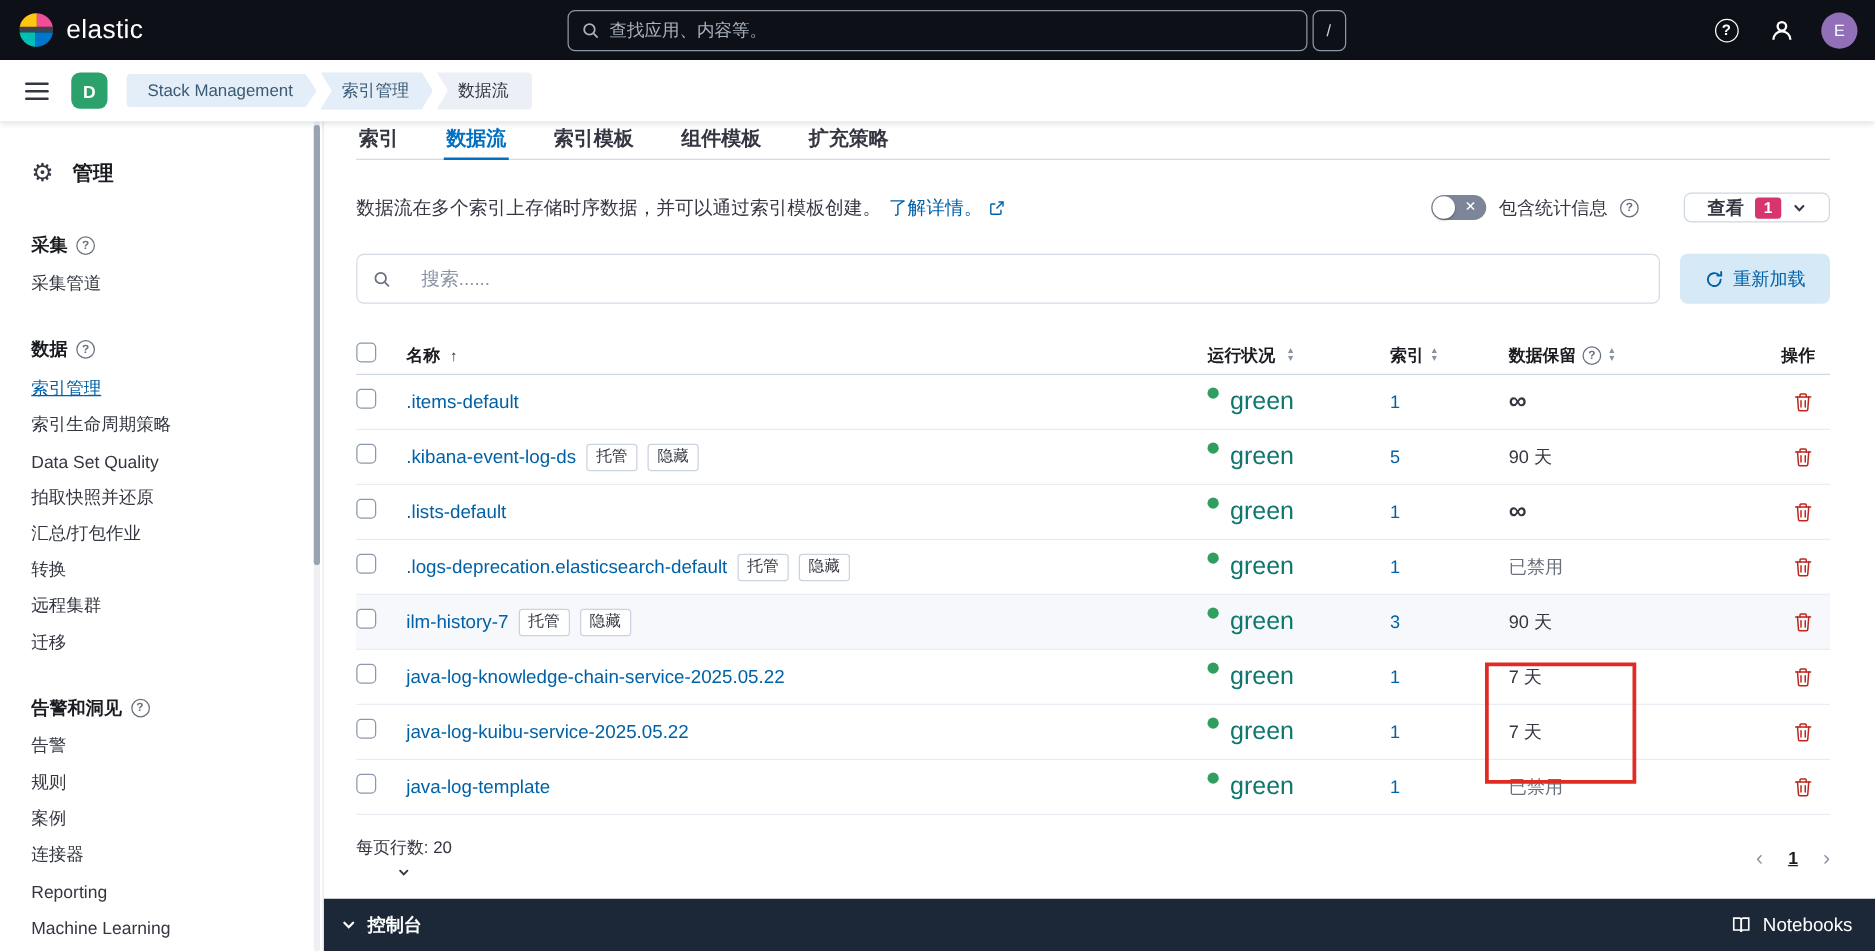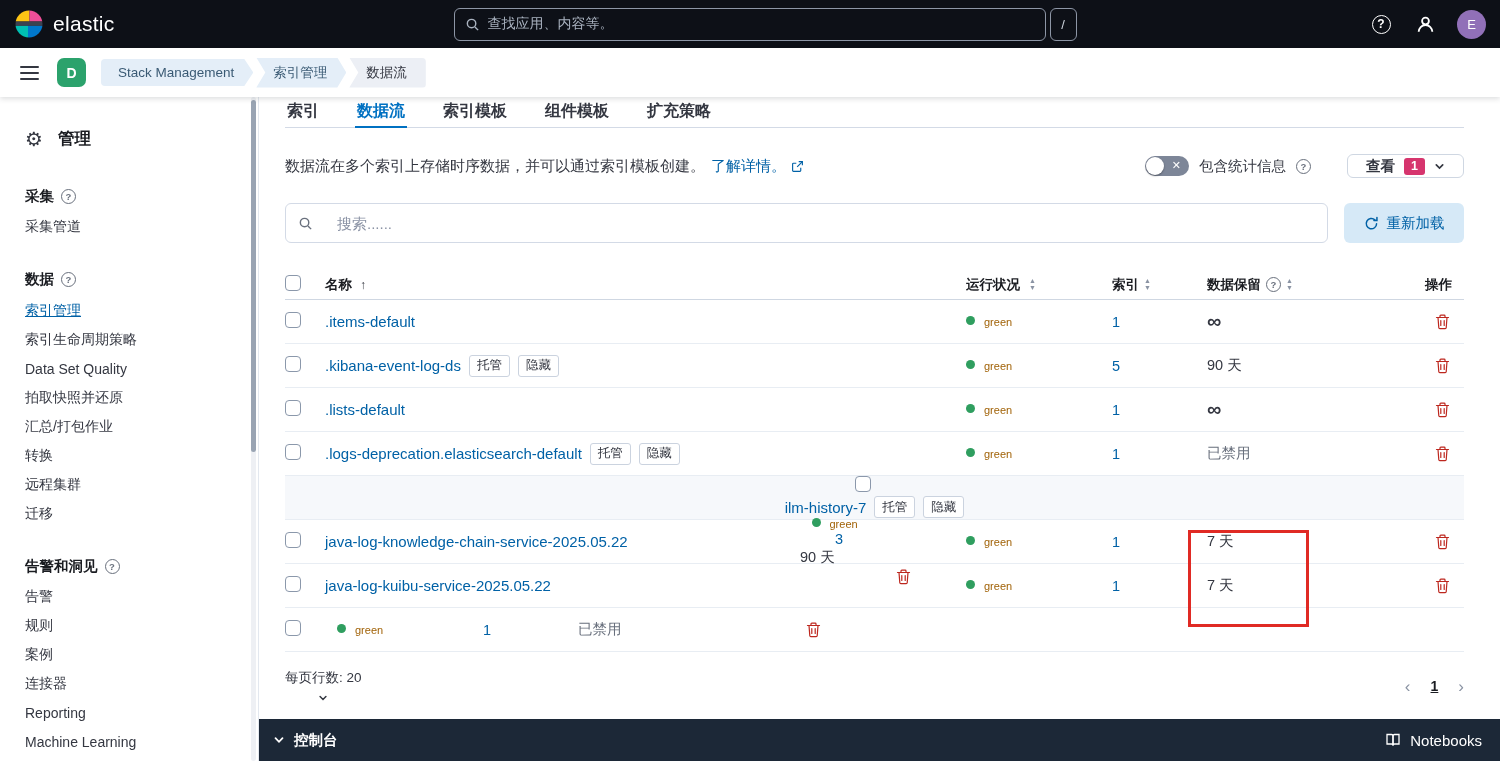--- a/index.html
+++ b/index.html
@@ -5,21 +5,21 @@
   * { margin:0; padding:0; box-sizing:border-box; }
   body { font-family:"Liberation Sans","DejaVu Sans",sans-serif; color:#343741; background:#fff; }
   #app { position:relative; width:1500px; height:761px; overflow:hidden; background:#fff; }
 
   
   .top-header { height:48px; background:#0d1017; display:flex; align-items:center; padding:0 14px; }
   .brand { display:flex; align-items:center; gap:9px; min-width:180px; }
   .brand-name { color:#fff; font-size:21px; letter-spacing:.3px; }
   .hdr-center { flex:1; display:flex; align-items:center; justify-content:center; gap:4px; }
   .hdr-search { width:592px; height:33px; border:1px solid #8d96a6; border-radius:6px; display:flex; align-items:center; gap:8px; padding:0 10px; }
-  .hdr-search input { flex:1; background:transparent; border:0; outline:0; color:#d5dbe4; font-size:14px; font-family:Liberation Serif, serif; }
+  .hdr-search input { flex:1; background:transparent; border:0; outline:0; color:#d5dbe4; font-size:14px; font-family:Liberation Sans, sans-serif; }
   .hdr-search input::placeholder { color:#aab3c0; }
   .kbd-box { width:27px; height:33px; border:1px solid #8d96a6; border-radius:6px; color:#cfd6df; font-size:13px; display:flex; align-items:center; justify-content:center; }
   .hdr-right { display:flex; align-items:center; gap:20px; min-width:150px; justify-content:flex-end; }
   .hdr-iconbtn { width:24px; height:24px; display:flex; align-items:center; justify-content:center; cursor:pointer; }
   .help-circle { width:19px; height:19px; border:1.6px solid #fff; border-radius:50%; color:#fff; font-size:12px; font-weight:700; display:flex; align-items:center; justify-content:center; }
   .avatar { width:29px; height:29px; border-radius:50%; background:#9170b8; color:#fff; font-size:13px; display:flex; align-items:center; justify-content:center; cursor:pointer; }
 
   
   .crumb-bar { height:49px; background:#fff; display:flex; align-items:center; gap:15px; padding:0 17px; box-shadow:0 2px 5px rgba(52,55,65,.16); position:relative; z-index:8; }
   .hamburger { display:flex; flex-direction:column; gap:4px; cursor:pointer; padding:4px 3px; }
@@ -68,33 +68,33 @@
   .toolbar-row { margin-top:25px; display:flex; gap:16px; }
   .search-box { flex:1; height:40px; border:1px solid #d3dae6; border-radius:6px; display:flex; align-items:center; gap:24px; padding:0 12px; background:#fff; }
   .search-box input { flex:1; border:0; outline:0; font-size:15px; color:#343741; font-family:inherit; }
   .search-box input::placeholder { color:#8b93a5; }
   .reload-btn { flex:0 0 120px; height:40px; border:0; border-radius:6px; background:#d6e9f7; color:#0061a6; font-size:14.5px; font-weight:500; display:flex; align-items:center; justify-content:center; gap:8px; cursor:pointer; font-family:inherit;text-align:right; }
 
   .table { margin-top:27px; }
   .t-head, .t-row { display:flex; align-items:center; }
   .t-head { height:30px; border-bottom:1px solid #cfd7e2; }
   .t-row { height:44px; border-bottom:1px solid #e8edf3; }
-  .t-row.hover { background:#f6f8fb;flex-direction:column; }
+  .t-row.hover { background:#f6f8fb; }
   .th { font-size:13.5px; font-weight:700; color:#1a1c21; display:flex; align-items:center; gap:5px; cursor:pointer; }
   .col-check { width:40px; }
   .col-name { flex:1; display:flex; align-items:center; gap:8px; min-width:0; }
   .col-health { width:150px; padding-left:12px; display:flex; gap:9px; }
   .col-indices { width:95px; padding-left:8px; }
   .col-retention { width:165px; padding-left:8px; }
   .col-actions { width:100px; display:flex; justify-content:flex-end; padding-right:12px; }
   .checkbox { width:16px; height:16px; border:1px solid #8b98ab; border-radius:4px; background:#fff; cursor:pointer; display:inline-block; }
   .name-link { font-size:15px; color:#0061a6; cursor:pointer; white-space:nowrap; }
   .chip { border:1px solid #cbd3df; border-radius:3px; font-size:12.5px; color:#343741; padding:1.5px 7px; background:#fff; white-space:nowrap; }
   .dot { width:9px; height:9px; border-radius:50%; background:#2f9e5f; flex:0 0 auto; }
-  .health-text { font-size:11px; color:#a16207; }
+  .health-text { font-size:20px; color:#0f766e; }
   .idx-link { font-size:14.5px; color:#0061a6; cursor:pointer; }
   .ret { font-size:14.5px; color:#343741; }
   .ret.inf { font-size:20px; font-weight:700; line-height:1; }
   .ret.muted { color:#69707d; }
   .sort-up { font-size:12px; color:#343741; }
   .sort-both { display:inline-flex; flex-direction:column; font-size:7px; line-height:6.5px; color:#8a93a3; }
   .trash-btn { background:none; border:0; cursor:pointer; padding:2px; line-height:0; }
 
   .pager-row { margin-top:17px; display:flex; align-items:center; justify-content:space-between; }
   .rows-btn { display:flex; align-items:center; gap:6px; font-size:13.5px; color:#343741; cursor:pointer; background:none; border:0; font-family:inherit;flex-direction:column; }
@@ -454,20 +454,23 @@
                     <path d="M1.5 3.5h12"></path>
                     <path d="M5 3.5V2a.8.8 0 0 1 .8-.8h3.4a.8.8 0 0 1 .8.8v1.5"></path>
                     <path d="M3 3.5l.8 10.2a1 1 0 0 0 1 .9h5.4a1 1 0 0 0 1-.9l.8-10.2"></path>
                     <path d="M5.8 6.5v5M9.2 6.5v5"></path>
                   </svg></button>
               </div>
           </div>
 
           <div class="t-row">
             <div class="col-check"><span class="checkbox"></span></div>
+            <div class="col-name">
+                <span class="name-link">java-log-template</span>
+              </div>
             <div class="col-health">
                 <span class="dot"></span>
                 <span class="health-text">green</span>
               </div>
             <div class="col-indices"><span class="idx-link">1</span></div>
             <div class="col-retention"><span class="ret muted">已禁用</span></div>
             <div class="col-actions">
                 <button class="trash-btn"><svg width="15" height="16" viewBox="0 0 15 16" fill="none" stroke="#bd271e" stroke-width="1.2" stroke-linecap="round">
                     <path d="M1.5 3.5h12"></path>
                     <path d="M5 3.5V2a.8.8 0 0 1 .8-.8h3.4a.8.8 0 0 1 .8.8v1.5"></path>

